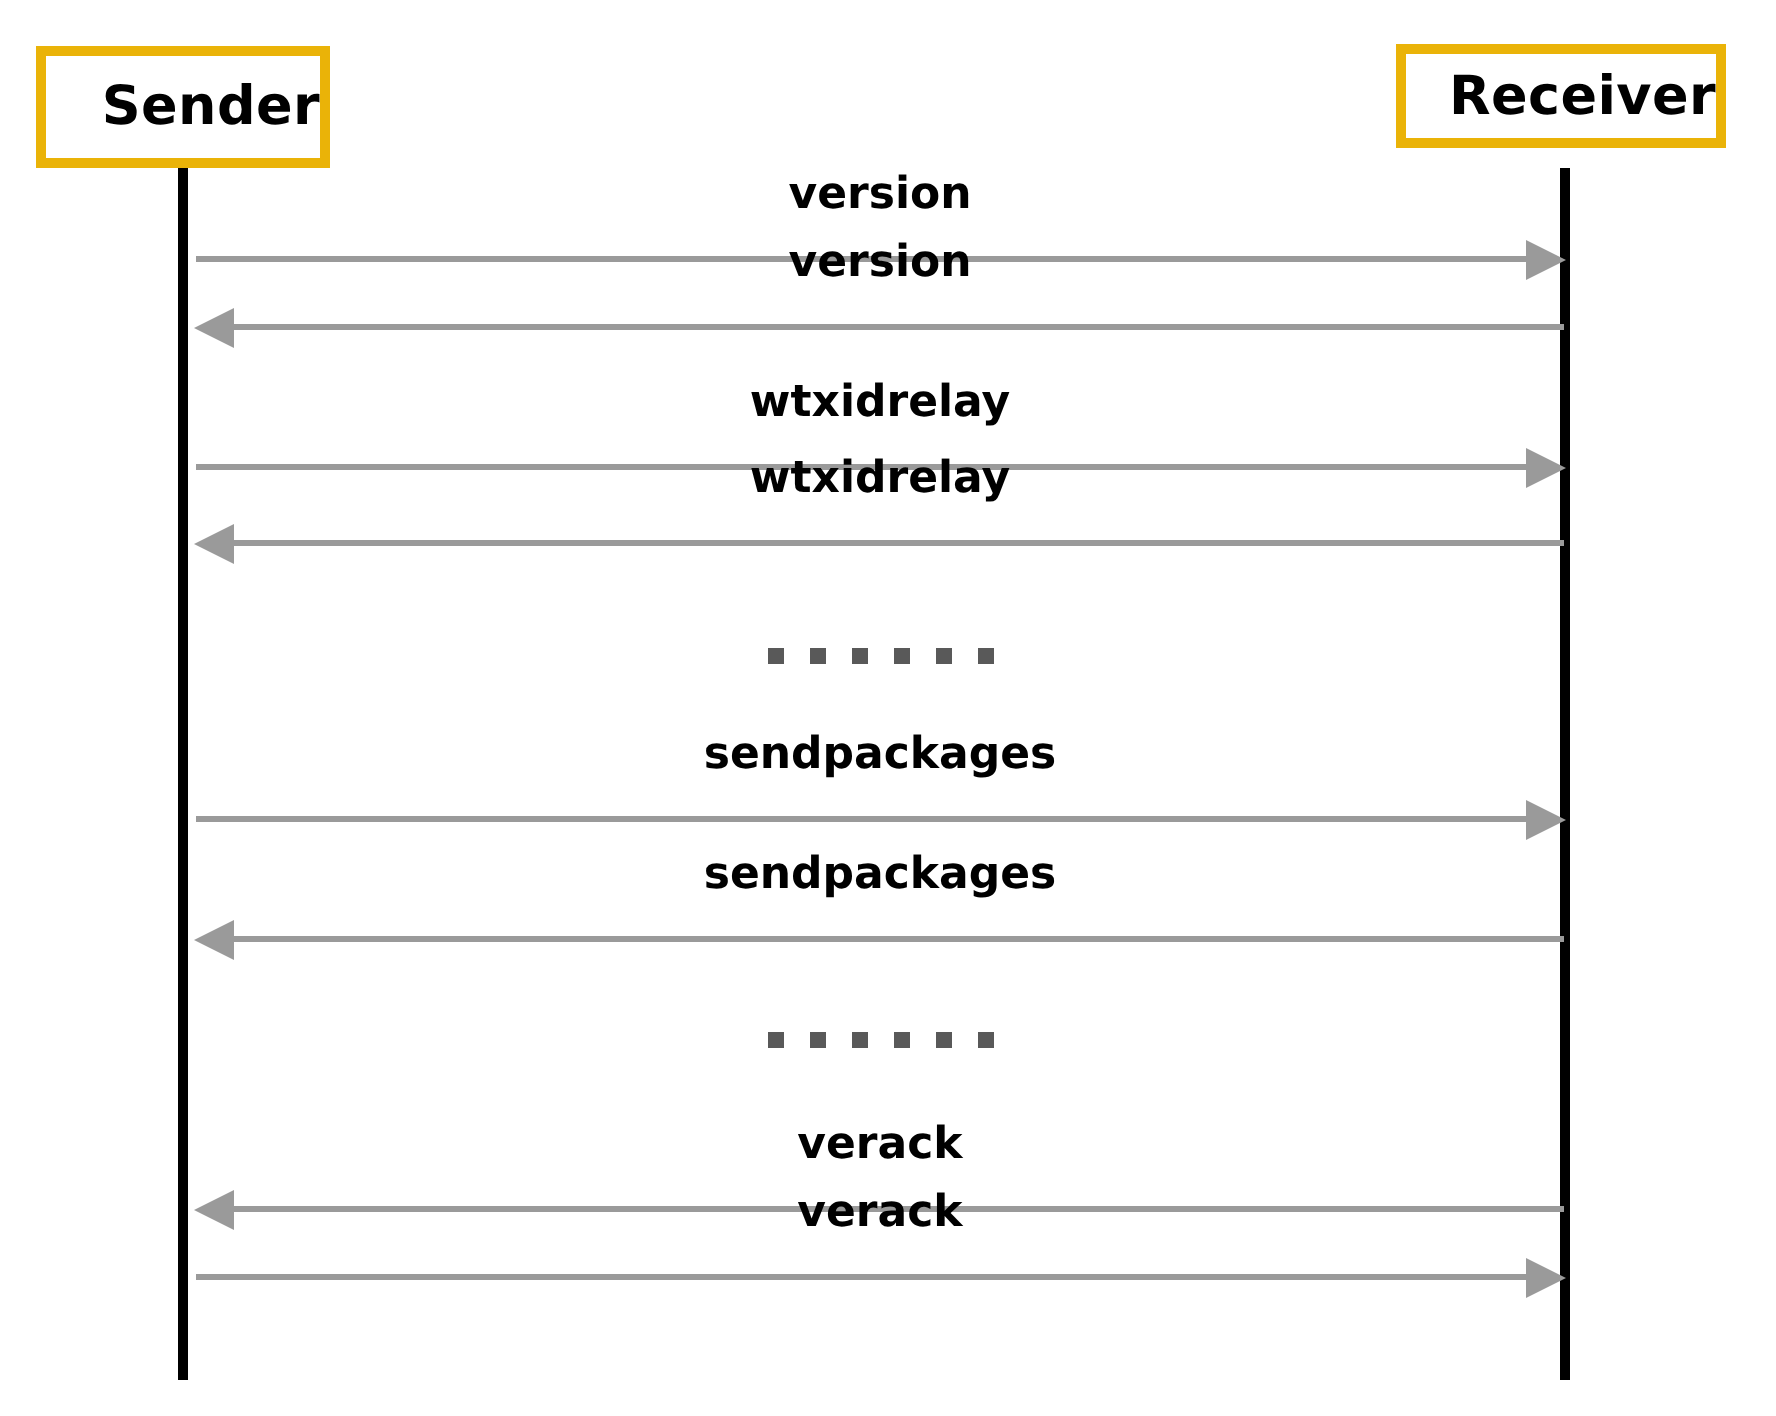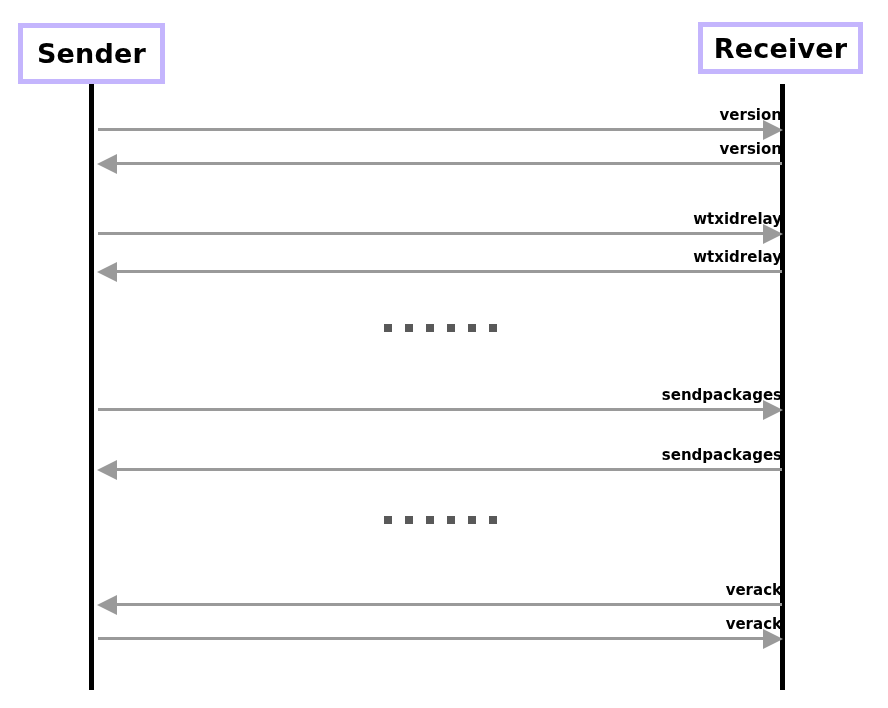--- a/index.html
+++ b/index.html
@@ -17,24 +17,24 @@
     height: 708px;
     background: #ffffff;
     overflow: hidden;
   }
 
   
   .participant-box {
     position: absolute;
     box-sizing: border-box;
     background: #ffffff;
-    border: 5px solid #c4b5fd;
+    border: 5px solid #eab308;
     display: flex;
     align-items: center;
-    justify-content: center;
+    justify-content: flex-end;
     font-weight: bold;
     color: #000000;
     letter-spacing: 0.2px;
   }
   #participant-sender {
     left: 18px;
     top: 23px;
     width: 147px;
     height: 61px;
     font-size: 27px;
@@ -76,23 +76,23 @@
     left: 0;
     right: 0;
     top: -1px;
     height: 3px;
     background: #9a9a9a;
   }
   .message-label {
     position: absolute;
     left: 0;
     right: 0;
-    bottom: 6px;
-    text-align: right;
-    font-size: 15px;
+    bottom: 20px;
+    text-align: center;
+    font-size: 22px;
     font-weight: bold;
     color: #000000;
     white-space: nowrap;
     line-height: 1;
   }
   .arrowhead {
     position: absolute;
     top: -9px;
     width: 0;
     height: 0;

